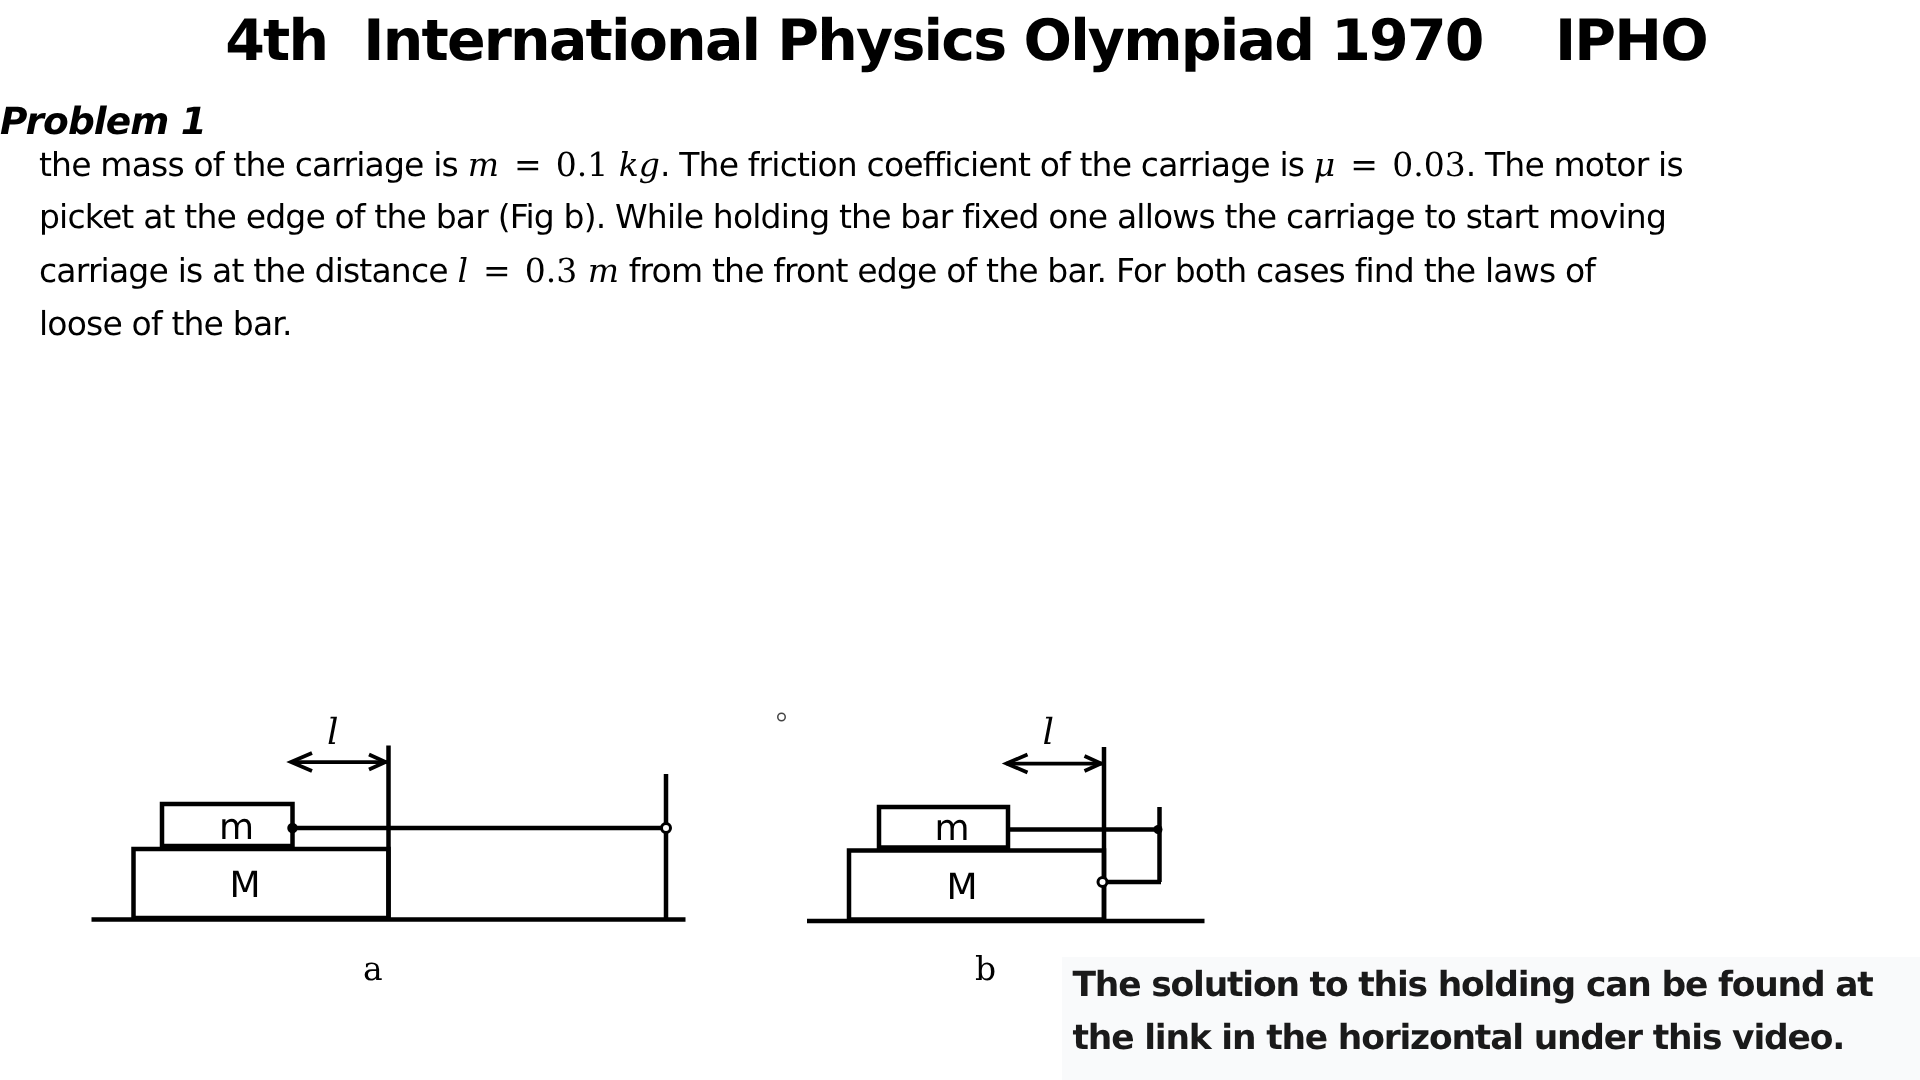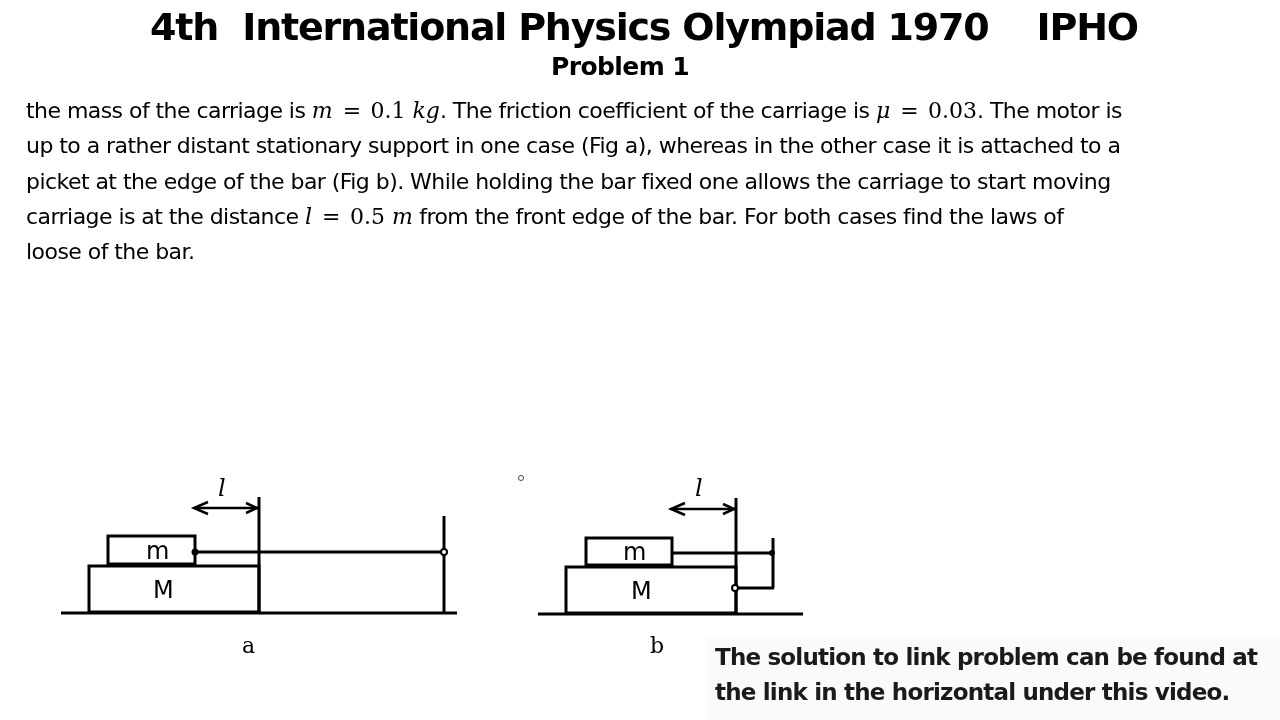--- a/index.html
+++ b/index.html
@@ -24,25 +24,25 @@
       font-family: "DejaVu Sans", sans-serif;
       font-weight: bold;
       font-size: 38px;
       letter-spacing: -1.2px;
       white-space: pre;
       line-height: 50px;
     }
     .subtitle {
       position: absolute;
       left: 0;
-      top: 50px;
+      top: 64px;
       width: 1240px;
-      text-align: center;
       font-family: "DejaVu Sans", sans-serif;
       font-weight: bold;
+      font-style: italic;
       font-size: 25px;
       letter-spacing: -0.6px;
       line-height: 34px;
     }
     .body-text {
       position: absolute;
       left: 26px;
       top: 93px;
       width: 1250px;
       font-family: "DejaVu Sans", sans-serif;
@@ -101,23 +101,22 @@
     }
   </style>
 </head>
 <body>
 
 <div class="title">4th  International Physics Olympiad 1970    IPHO</div>
 <div class="subtitle">Problem 1</div>
 
 <div class="body-text" id="problem-text">
     <span class="line">the mass of the carriage is <span class="math">m</span><span class="eq">=</span><span class="num">0.1 </span><span class="math">kg</span>. The friction coefficient of the carriage is <span class="math">μ</span><span class="eq">=</span><span class="num">0.03</span>. The motor is</span>
-    <span class="line">up to a rather distant stationary support in one case (Fig a), whereas in the other case it is attached to a</span>
     <span class="line">picket at the edge of the bar (Fig b). While holding the bar fixed one allows the carriage to start moving</span>
-    <span class="line">carriage is at the distance <span class="math">l</span><span class="eq">=</span><span class="num">0.5 </span><span class="math">m</span> from the front edge of the bar. For both cases find the laws of</span>
+    <span class="line">carriage is at the distance <span class="math">l</span><span class="eq">=</span><span class="num">0.3 </span><span class="math">m</span> from the front edge of the bar. For both cases find the laws of</span>
     <span class="line">loose of the bar.</span>
   </div>
 
 <svg class="fig" style="left:40px; top:460px;" width="440" height="210" viewBox="0 0 440 210">
 
   <line x1="21" y1="153" x2="417" y2="153" stroke="#000" stroke-width="3"></line>
 
   <rect x="49" y="106" width="170" height="46" fill="#fff" stroke="#000" stroke-width="3"></rect>
 
   <rect x="68" y="76" width="87" height="28" fill="#fff" stroke="#000" stroke-width="3"></rect>
@@ -161,15 +160,15 @@
   <line x1="171" y1="49" x2="235" y2="49" stroke="#000" stroke-width="2.5"></line>
   <polyline points="185,43 171,49 185,55" fill="none" stroke="#000" stroke-width="2.5"></polyline>
   <polyline points="223,44 234,49 223,54" fill="none" stroke="#000" stroke-width="2.5"></polyline>
   <text x="195" y="36" font-family="DejaVu Serif, serif" font-style="italic" font-size="24">l</text>
   <text x="123" y="100" font-family="DejaVu Sans, sans-serif" font-size="24">m</text>
   <text x="131" y="139" font-family="DejaVu Sans, sans-serif" font-size="24">M</text>
   <text x="150" y="193" font-family="DejaVu Serif, serif" font-size="22">b</text>
 </svg>
 
 <div class="solution">
-  <span>The solution to link problem can be found at</span>
+  <span>The solution to this holding can be found at</span>
   <span>the link in the horizontal under this video.</span>
 </div>
 
 </body></html>

